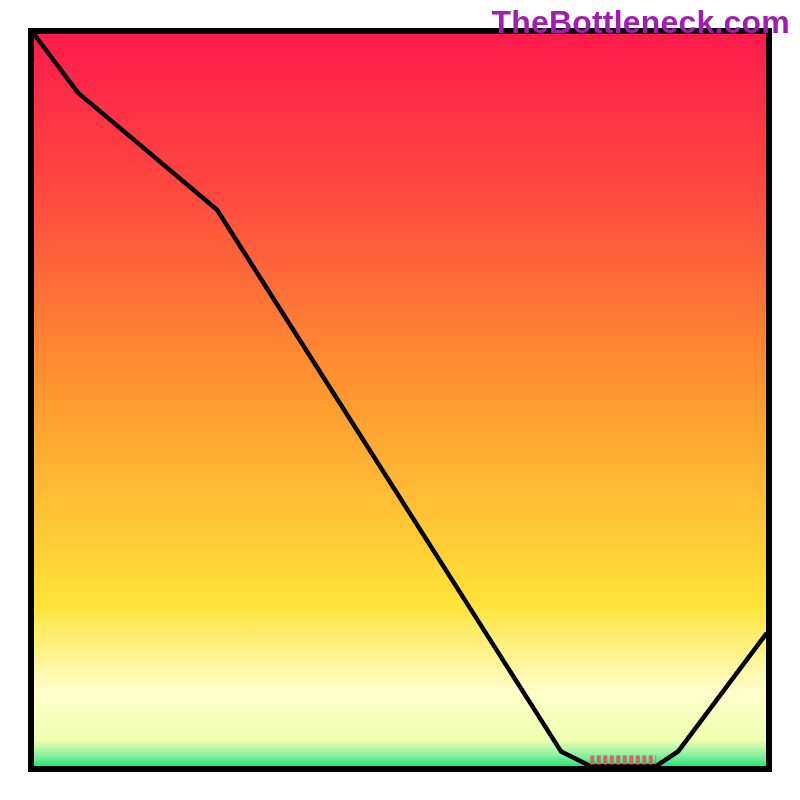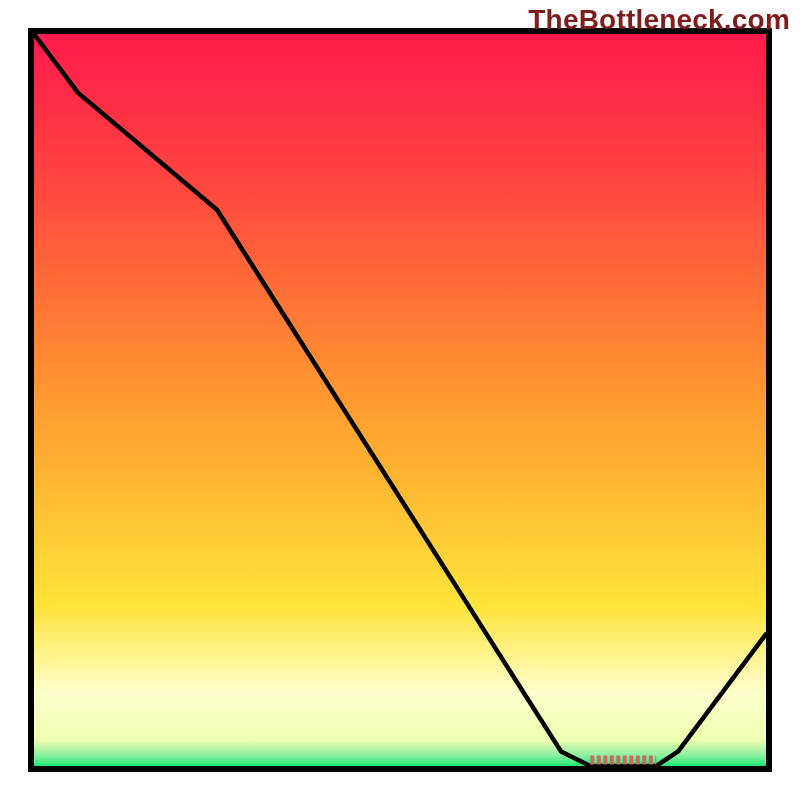--- a/index.html
+++ b/index.html
@@ -13,23 +13,23 @@
   }
   .wrap {
     position: relative;
     width: 800px;
     height: 800px;
   }
   .watermark {
     position: absolute;
     top: 4px;
     right: 10px;
-    font-size: 28px;
+    font-size: 32px;
     font-weight: 600;
-    color: #7f1d1d;
+    color: #a21caf;
     letter-spacing: 0.2px;
     z-index: 3;
   }
   svg.chart {
     position: absolute;
     left: 0;
     top: 0;
   }
 </style>
 </head>

